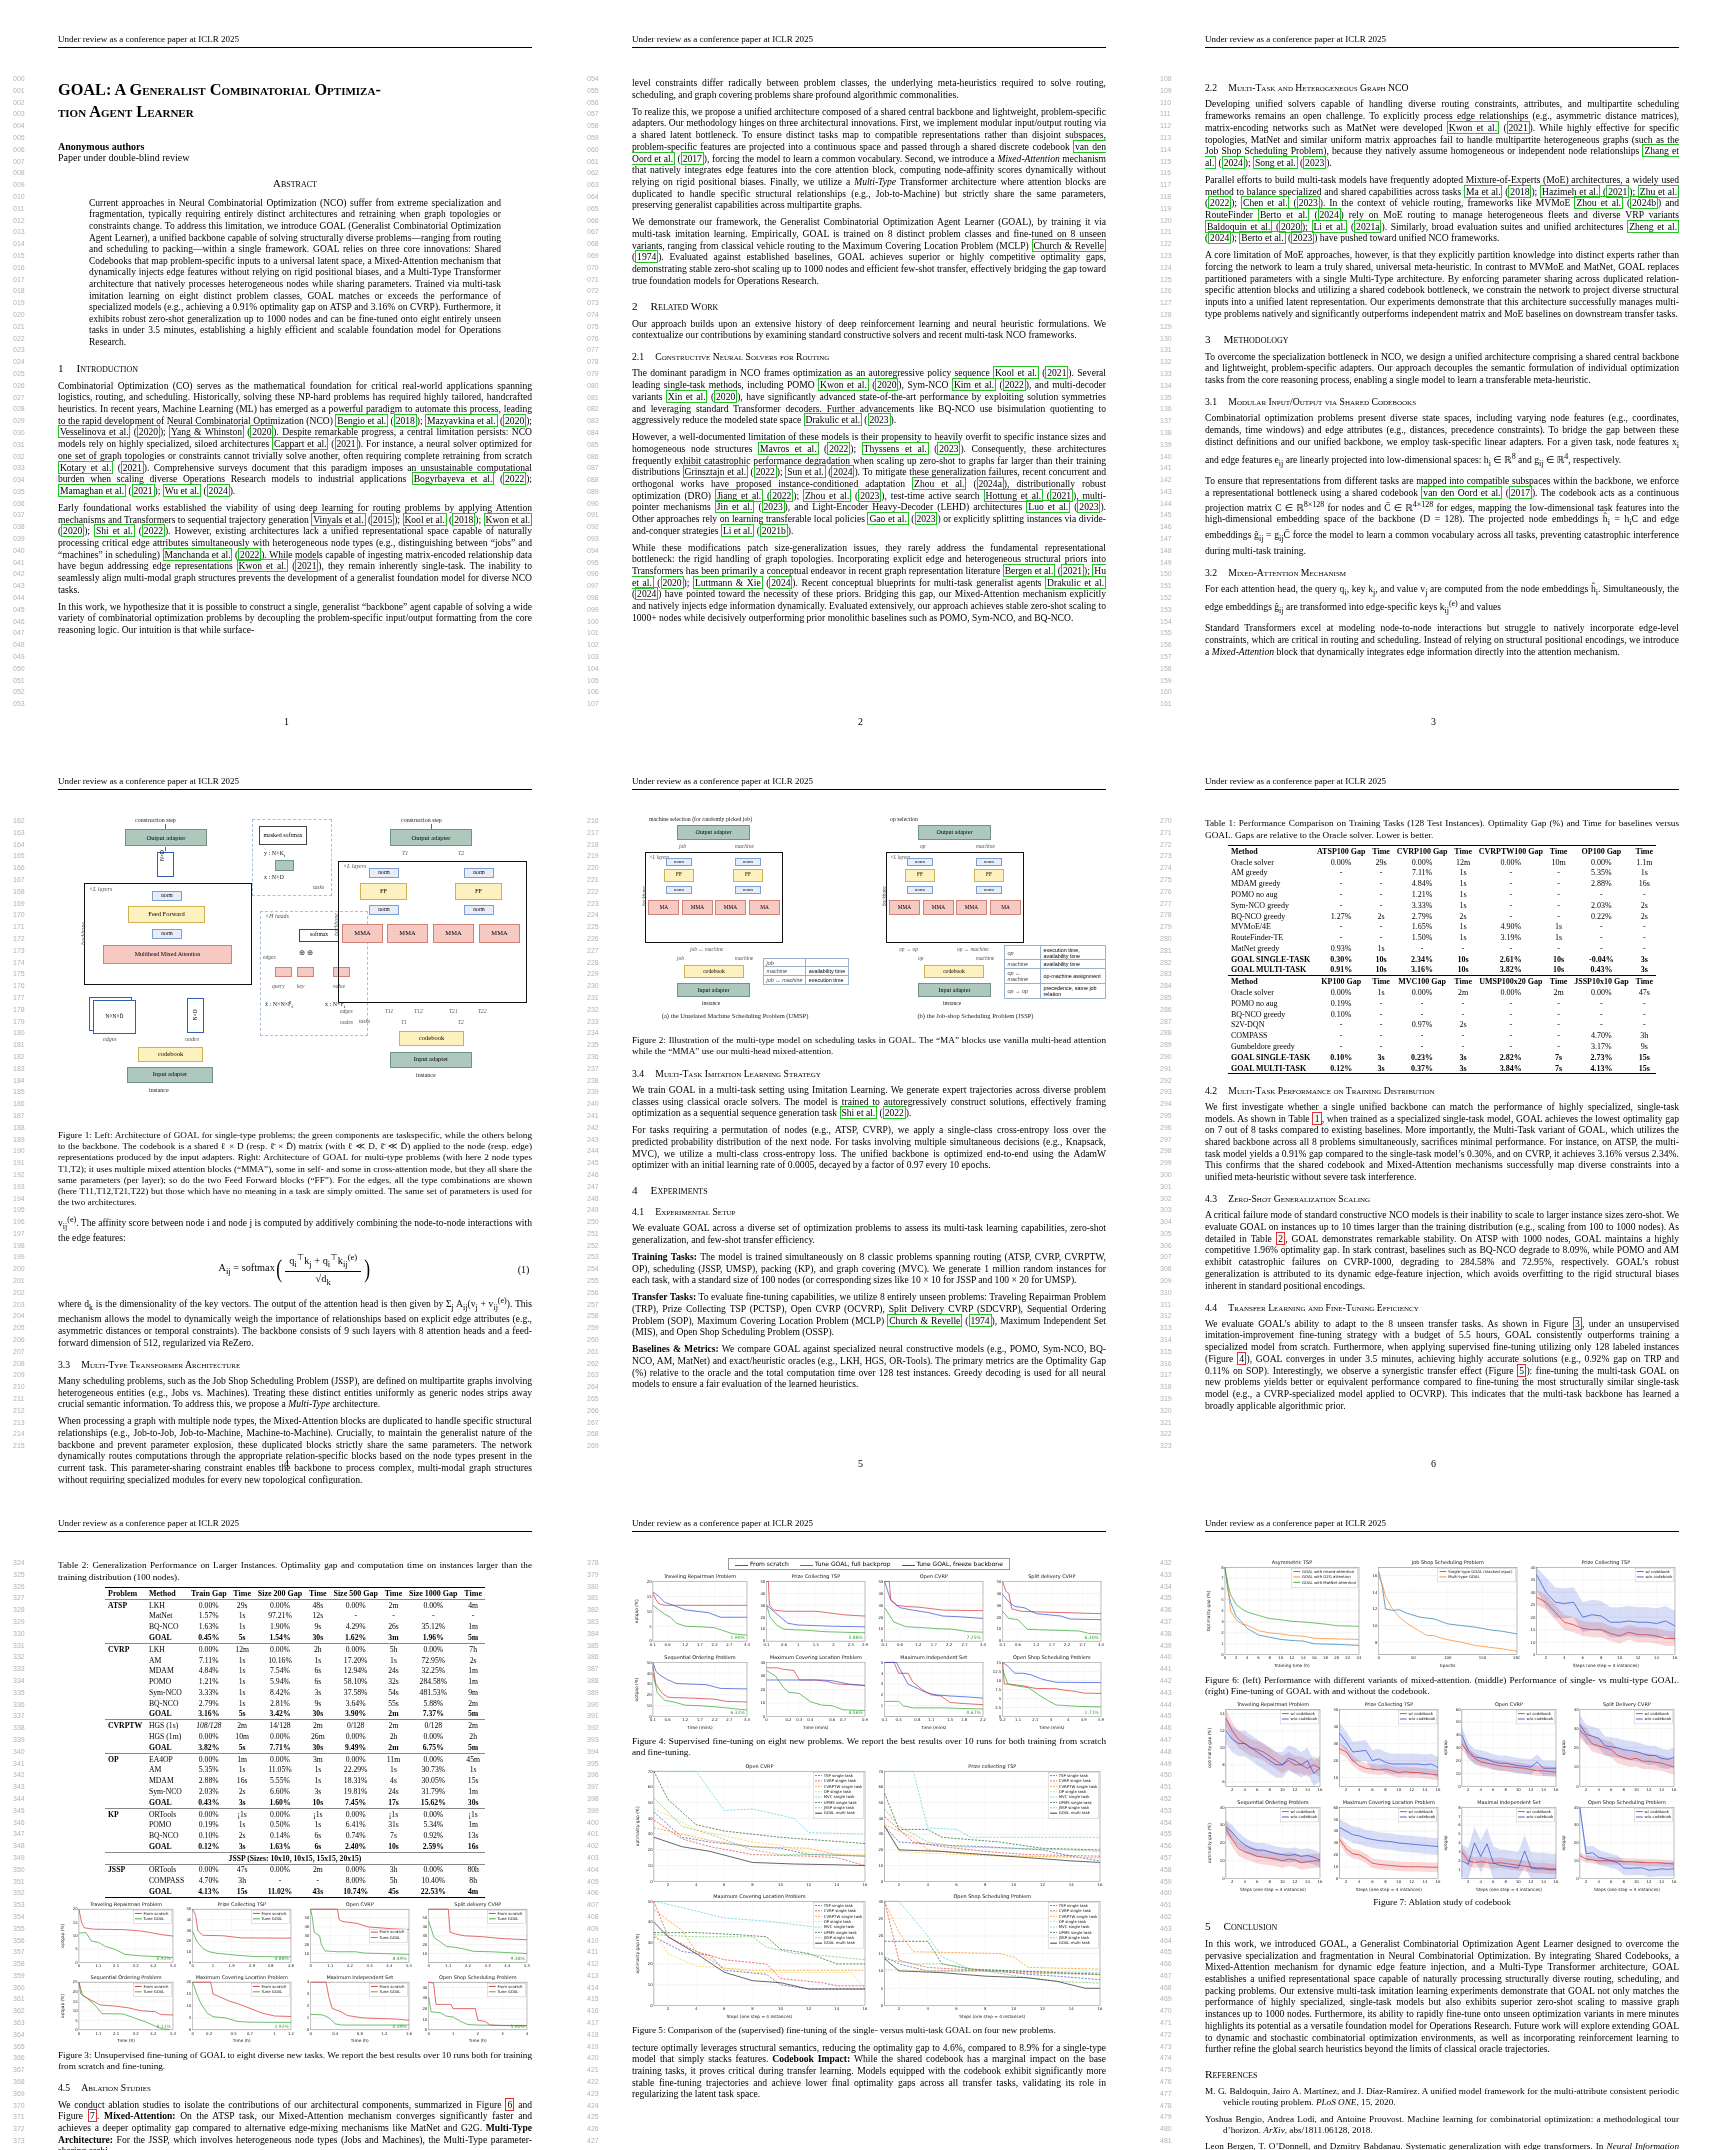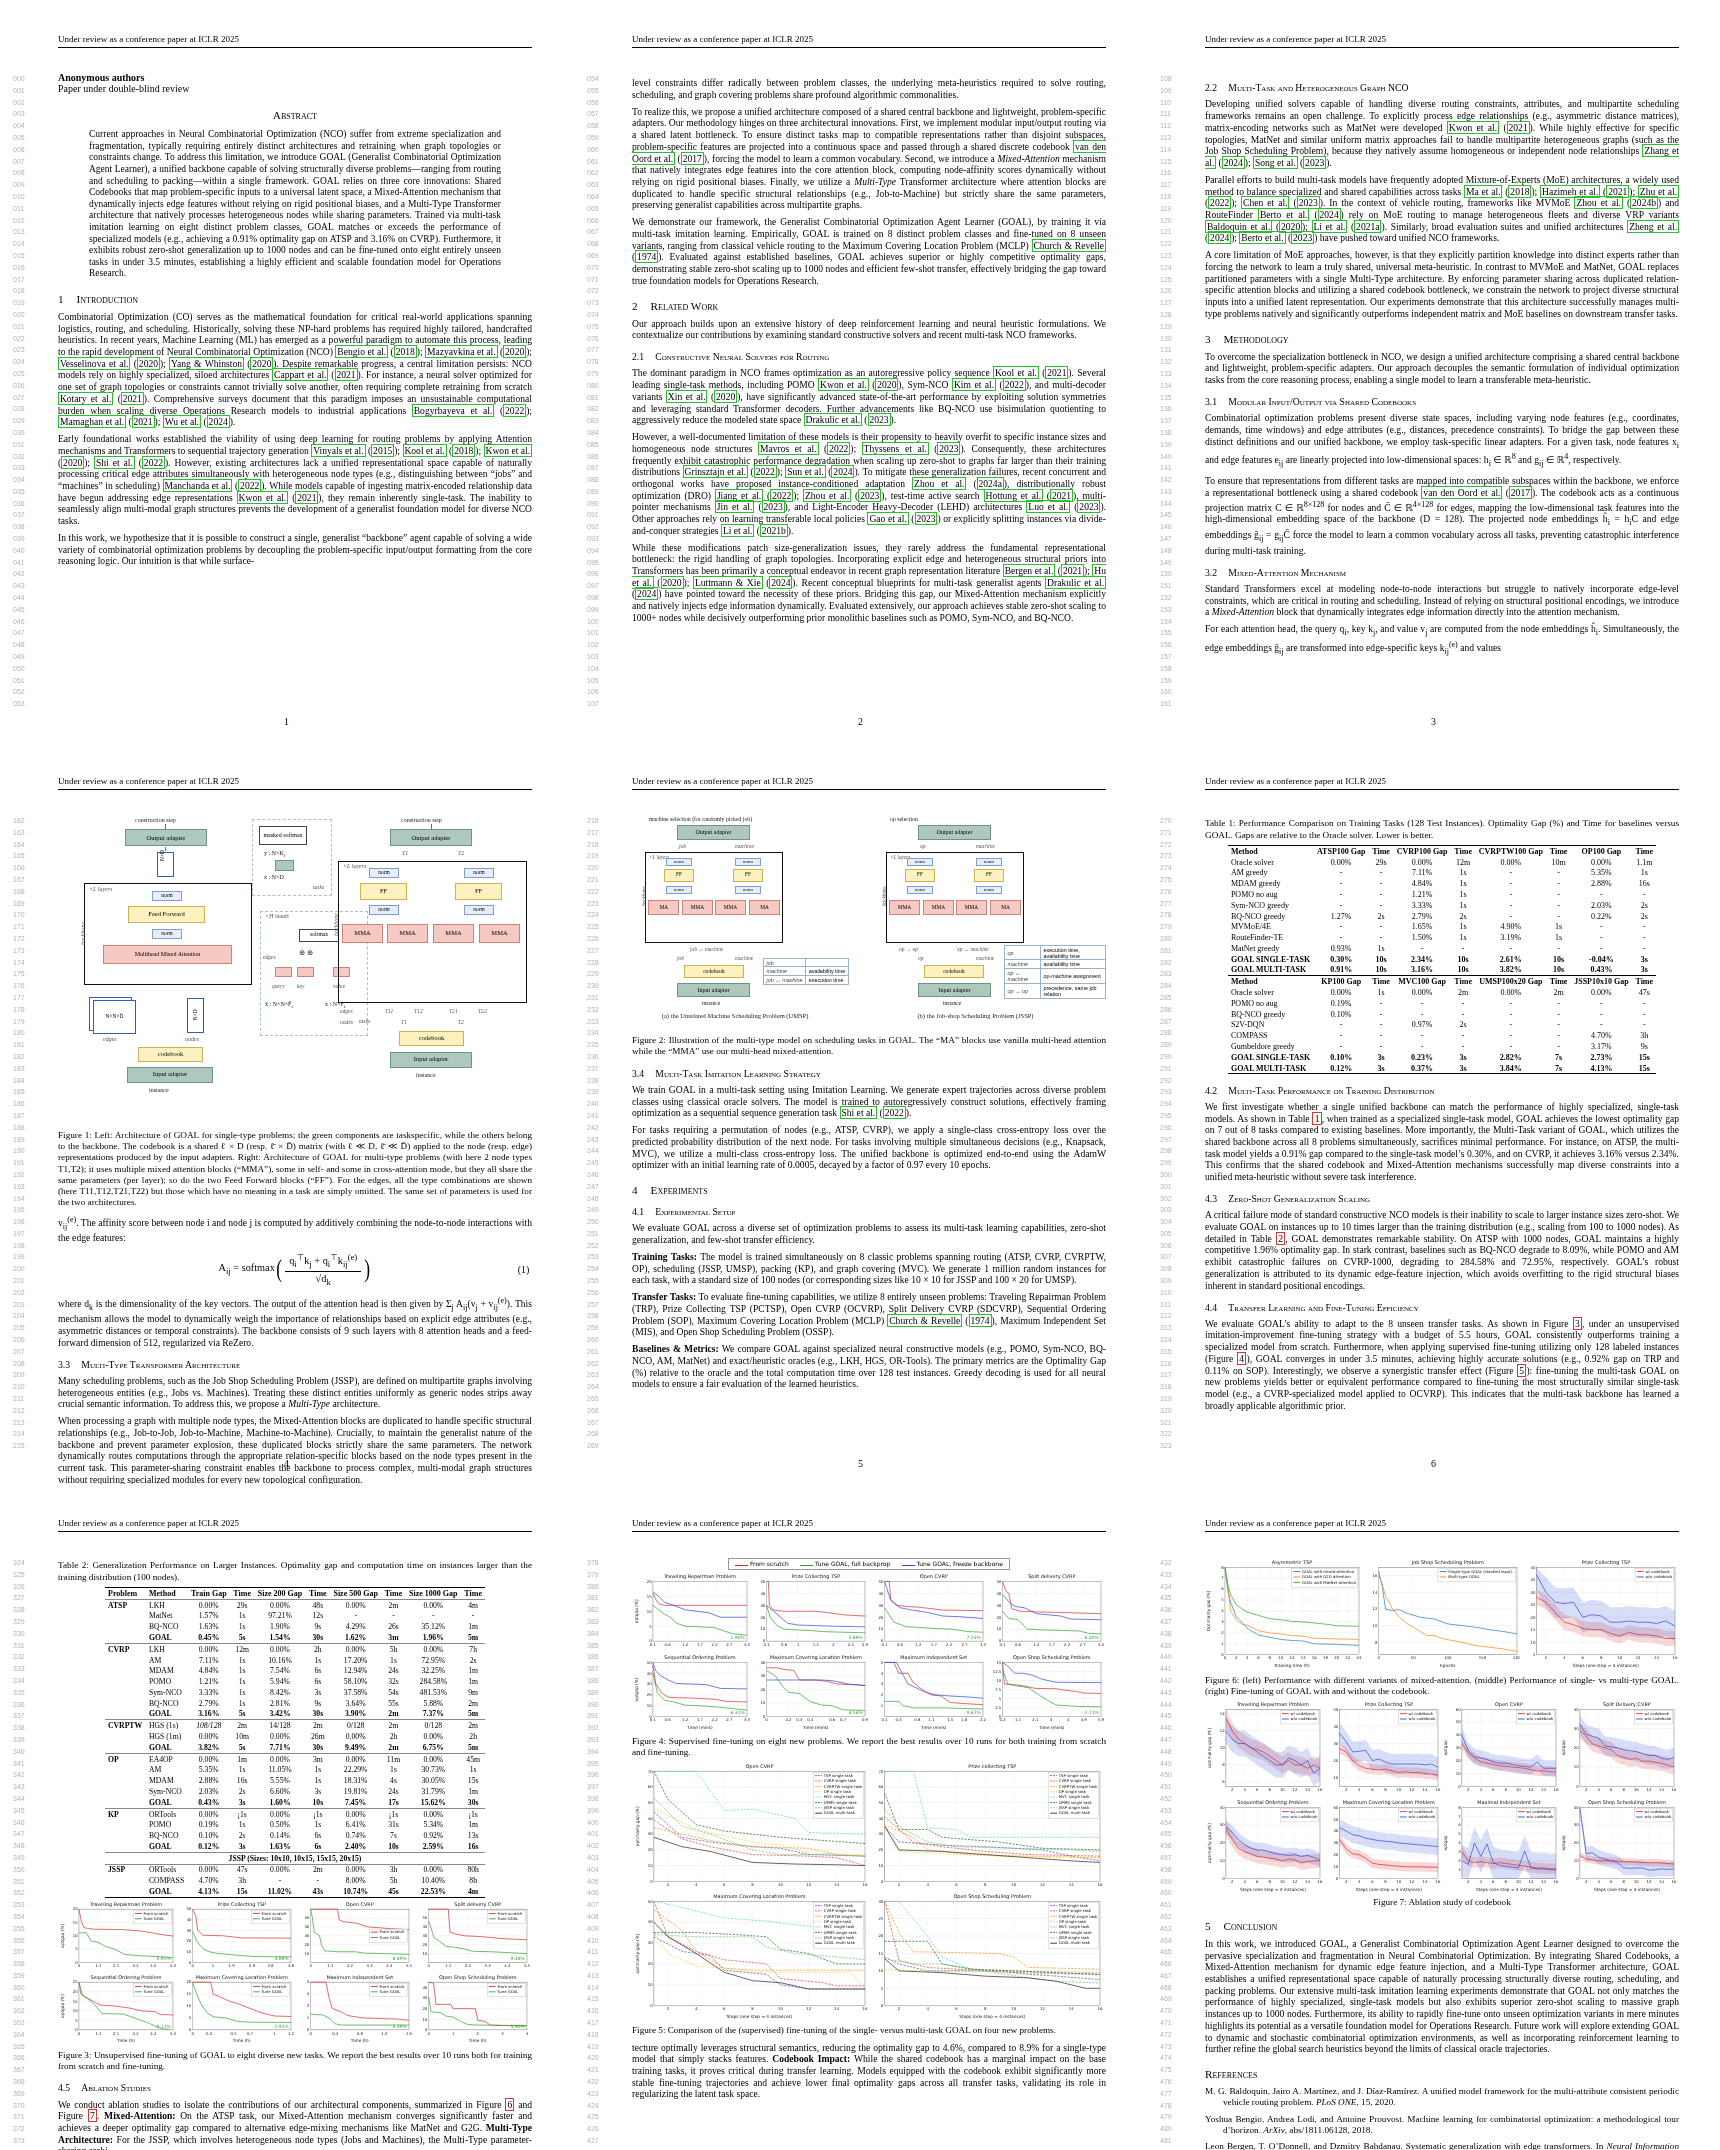--- a/index.html
+++ b/index.html
@@ -114,20 +114,21 @@
         <div>046</div>
         <div>047</div>
         <div>048</div>
         <div>049</div>
         <div>050</div>
         <div>051</div>
         <div>052</div>
         <div>053</div>
       </div>
       <div class="pc">
+        <div class="ttl">GOAL: A Generalist Combinatorial Optimiza-<br>tion Agent Learner</div>
         <div class="auth1">Anonymous authors</div>
         <div class="auth2">Paper under double-blind review</div>
         <div class="absh sc">Abstract</div>
         <div class="abs">Current approaches in Neural Combinatorial Optimization (NCO) suffer from extreme specialization and fragmentation, typically requiring entirely distinct architectures and retraining when graph topologies or constraints change. To address this limitation, we introduce GOAL (Generalist Combinatorial Optimization Agent Learner), a unified backbone capable of solving structurally diverse problems—ranging from routing and scheduling to packing—within a single framework. GOAL relies on three core innovations: Shared Codebooks that map problem-specific inputs to a universal latent space, a Mixed-Attention mechanism that dynamically injects edge features without relying on rigid positional biases, and a Multi-Type Transformer architecture that natively processes heterogeneous nodes while sharing parameters. Trained via multi-task imitation learning on eight distinct problem classes, GOAL matches or exceeds the performance of specialized models (e.g., achieving a 0.91% optimality gap on ATSP and 3.16% on CVRP). Furthermore, it exhibits robust zero-shot generalization up to 1000 nodes and can be fine-tuned onto eight entirely unseen tasks in under 3.5 minutes, establishing a highly efficient and scalable foundation model for Operations Research.</div>
         <div class="h1"><span class="hn">1</span><span class="sc">Introduction</span></div>
         <div class="p">Combinatorial Optimization (CO) serves as the mathematical foundation for critical real-world applications spanning logistics, routing, and scheduling. Historically, solving these NP-hard problems has required highly tailored, handcrafted heuristics. In recent years, Machine Learning (ML) has emerged as a powerful paradigm to automate this process, leading to the rapid development of Neural Combinatorial Optimization (NCO) <span class="cg">Bengio et al.</span> (<span class="cg">2018</span>); <span class="cg">Mazyavkina et al.</span> (<span class="cg">2020</span>); <span class="cg">Vesselinova et al.</span> (<span class="cg">2020</span>); <span class="cg">Yang &amp; Whinston</span> (<span class="cg">2020</span>). Despite remarkable progress, a central limitation persists: NCO models rely on highly specialized, siloed architectures <span class="cg">Cappart et al.</span> (<span class="cg">2021</span>). For instance, a neural solver optimized for one set of graph topologies or constraints cannot trivially solve another, often requiring complete retraining from scratch <span class="cg">Kotary et al.</span> (<span class="cg">2021</span>). Comprehensive surveys document that this paradigm imposes an unsustainable computational burden when scaling diverse Operations Research models to industrial applications <span class="cg">Bogyrbayeva et al.</span> (<span class="cg">2022</span>); <span class="cg">Mamaghan et al.</span> (<span class="cg">2021</span>); <span class="cg">Wu et al.</span> (<span class="cg">2024</span>).</div>
         <div class="p">Early foundational works established the viability of using deep learning for routing problems by applying Attention mechanisms and Transformers to sequential trajectory generation <span class="cg">Vinyals et al.</span> (<span class="cg">2015</span>); <span class="cg">Kool et al.</span> (<span class="cg">2018</span>); <span class="cg">Kwon et al.</span> (<span class="cg">2020</span>); <span class="cg">Shi et al.</span> (<span class="cg">2022</span>). However, existing architectures lack a unified representational space capable of naturally processing critical edge attributes simultaneously with heterogeneous node types (e.g., distinguishing between “jobs” and “machines” in scheduling) <span class="cg">Manchanda et al.</span> (<span class="cg">2022</span>). While models capable of ingesting matrix-encoded relationship data have begun addressing edge representations <span class="cg">Kwon et al.</span> (<span class="cg">2021</span>), they remain inherently single-task. The inability to seamlessly align multi-modal graph structures prevents the development of a generalist foundation model for diverse NCO tasks.</div>
         <div class="p">In this work, we hypothesize that it is possible to construct a single, generalist “backbone” agent capable of solving a wide variety of combinatorial optimization problems by decoupling the problem-specific input/output formatting from the core reasoning logic. Our intuition is that while surface-</div>
       </div>
       <div class="pno">1</div>
@@ -265,22 +266,22 @@
         <div class="h2"><span class="hn">2.2</span><span class="sc">Multi-Task and Heterogeneous Graph NCO</span></div>
         <div class="p">Developing unified solvers capable of handling diverse routing constraints, attributes, and multipartite scheduling frameworks remains an open challenge. To explicitly process edge relationships (e.g., asymmetric distance matrices), matrix-encoding networks such as MatNet were developed <span class="cg">Kwon et al.</span> (<span class="cg">2021</span>). While highly effective for specific topologies, MatNet and similar uniform matrix approaches fail to handle multipartite heterogeneous graphs (such as the Job Shop Scheduling Problem), because they natively assume homogeneous or independent node relationships <span class="cg">Zhang et al.</span> (<span class="cg">2024</span>); <span class="cg">Song et al.</span> (<span class="cg">2023</span>).</div>
         <div class="p">Parallel efforts to build multi-task models have frequently adopted Mixture-of-Experts (MoE) architectures, a widely used method to balance specialized and shared capabilities across tasks <span class="cg">Ma et al.</span> (<span class="cg">2018</span>); <span class="cg">Hazimeh et al.</span> (<span class="cg">2021</span>); <span class="cg">Zhu et al.</span> (<span class="cg">2022</span>); <span class="cg">Chen et al.</span> (<span class="cg">2023</span>). In the context of vehicle routing, frameworks like MVMoE <span class="cg">Zhou et al.</span> (<span class="cg">2024b</span>) and RouteFinder <span class="cg">Berto et al.</span> (<span class="cg">2024</span>) rely on MoE routing to manage heterogeneous fleets and diverse VRP variants <span class="cg">Baldoquin et al.</span> (<span class="cg">2020</span>); <span class="cg">Li et al.</span> (<span class="cg">2021a</span>). Similarly, broad evaluation suites and unified architectures <span class="cg">Zheng et al.</span> (<span class="cg">2024</span>); <span class="cg">Berto et al.</span> (<span class="cg">2023</span>) have pushed toward unified NCO frameworks.</div>
         <div class="p">A core limitation of MoE approaches, however, is that they explicitly partition knowledge into distinct experts rather than forcing the network to learn a truly shared, universal meta-heuristic. In contrast to MVMoE and MatNet, GOAL replaces partitioned parameters with a single Multi-Type architecture. By enforcing parameter sharing across duplicated relation-specific attention blocks and utilizing a shared codebook bottleneck, we constrain the network to project diverse structural inputs into a unified latent representation. Our experiments demonstrate that this architecture successfully manages multi-type problems natively and significantly outperforms independent matrix and MoE baselines on downstream transfer tasks.</div>
         <div class="h1"><span class="hn">3</span><span class="sc">Methodology</span></div>
         <div class="p">To overcome the specialization bottleneck in NCO, we design a unified architecture comprising a shared central backbone and lightweight, problem-specific adapters. Our approach decouples the semantic formulation of individual optimization tasks from the core reasoning process, enabling a single model to learn a transferable meta-heuristic.</div>
         <div class="h2"><span class="hn">3.1</span><span class="sc">Modular Input/Output via Shared Codebooks</span></div>
         <div class="p">Combinatorial optimization problems present diverse state spaces, including varying node features (e.g., coordinates, demands, time windows) and edge attributes (e.g., distances, precedence constraints). To bridge the gap between these distinct definitions and our unified backbone, we employ task-specific linear adapters. For a given task, node features x<sub>i</sub> and edge features e<sub>ij</sub> are linearly projected into low-dimensional spaces: h<sub>i</sub> ∈ ℝ<sup>8</sup> and g<sub>ij</sub> ∈ ℝ<sup>4</sup>, respectively.</div>
         <div class="p">To ensure that representations from different tasks are mapped into compatible subspaces within the backbone, we enforce a representational bottleneck using a shared codebook <span class="cg">van den Oord et al.</span> (<span class="cg">2017</span>). The codebook acts as a continuous projection matrix C ∈ ℝ<sup>8×128</sup> for nodes and C̄ ∈ ℝ<sup>4×128</sup> for edges, mapping the low-dimensional task features into the high-dimensional embedding space of the backbone (D = 128). The projected node embeddings ĥ<sub>i</sub> = h<sub>i</sub>C and edge embeddings ĝ<sub>ij</sub> = g<sub>ij</sub>C̄ force the model to learn a common vocabulary across all tasks, preventing catastrophic interference during multi-task training.</div>
         <div class="h2"><span class="hn">3.2</span><span class="sc">Mixed-Attention Mechanism</span></div>
+        <div class="p">For each attention head, the query q<sub>i</sub>, key k<sub>j</sub>, and value v<sub>j</sub> are computed from the node embeddings ĥ<sub>i</sub>. Simultaneously, the edge embeddings ĝ<sub>ij</sub> are transformed into edge-specific keys k<sub>ij</sub><sup>(e)</sup> and values</div>
         <div class="p">Standard Transformers excel at modeling node-to-node interactions but struggle to natively incorporate edge-level constraints, which are critical in routing and scheduling. Instead of relying on structural positional encodings, we introduce a <i>Mixed-Attention</i> block that dynamically integrates edge information directly into the attention mechanism.</div>
-        <div class="p">For each attention head, the query q<sub>i</sub>, key k<sub>j</sub>, and value v<sub>j</sub> are computed from the node embeddings ĥ<sub>i</sub>. Simultaneously, the edge embeddings ĝ<sub>ij</sub> are transformed into edge-specific keys k<sub>ij</sub><sup>(e)</sup> and values</div>
       </div>
       <div class="pno">3</div>
     </div>
     <div class="page" style="left: 0px; top: 742px;">
       <div class="phead">Under review as a conference paper at ICLR 2025</div>
       <div class="lnums">
         <div>162</div>
         <div>163</div>
         <div>164</div>
         <div>165</div>

